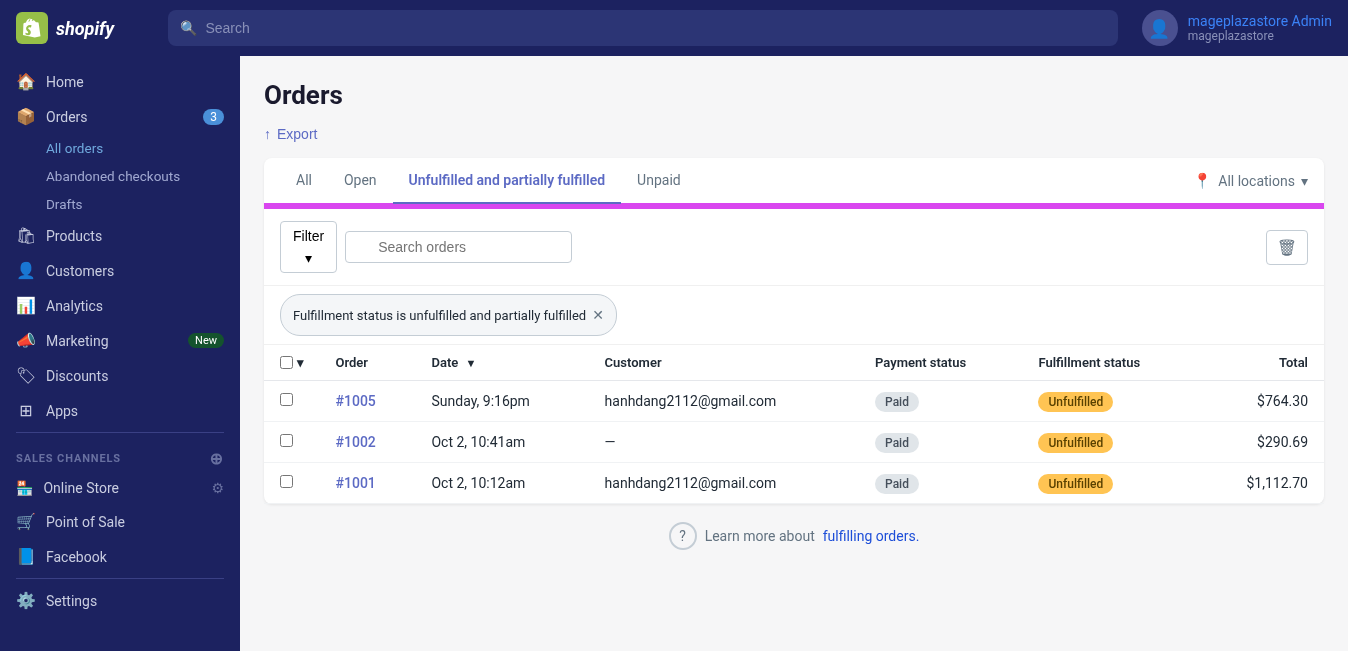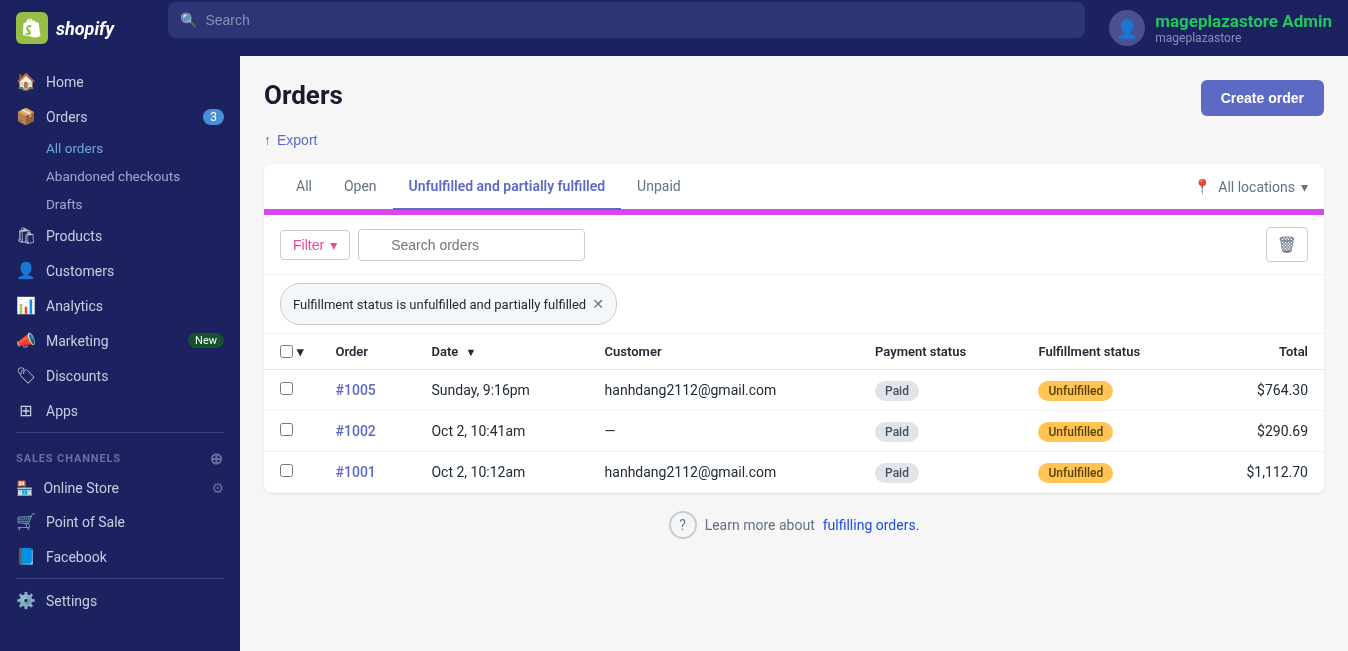--- a/index.html
+++ b/index.html
@@ -3,21 +3,22 @@
   <meta charset="utf-8">
   <style>
     * { box-sizing: border-box; margin: 0; padding: 0; }
     body { font-family: -apple-system, BlinkMacSystemFont, 'Segoe UI', Roboto, sans-serif; font-size: 14px; background: #f6f6f7; display: flex; flex-direction: column; height: 651px; overflow: hidden; }
 
     
     .top-nav {
       background: #1c2260;
       height: 56px;
       display: flex;
-      padding: 2px 16px;
+      align-items: center;
+      padding: 16px 16px;
       gap: 12px;
       flex-shrink: 0;
     }
     .logo-area {
       display: flex;
       align-items: center;
       gap: 8px;
       color: white;
       font-size: 18px;
       font-weight: 700;
@@ -68,21 +69,21 @@
       height: 36px;
       border-radius: 50%;
       background: #4a5090;
       display: flex;
       align-items: center;
       justify-content: center;
       color: #c0c5e0;
       font-size: 18px;
     }
     .user-info { display: flex; flex-direction: column; }
-    .user-name { font-size: 17px; font-weight: 700; color: #22c55e; }
+    .user-name { font-size: 14px; font-weight: 400; color: #3b82f6; }
     .user-store { font-size: 12px; color: #8990b8; }
 
     
     .layout { display: flex; flex: 1; overflow: hidden; }
 
     
     .sidebar {
       width: 240px;
       background: #1c2260;
       padding: 8px 0;
@@ -238,21 +239,22 @@
     .filter-btn {
       display: flex;
       align-items: center;
       gap: 6px;
       border: 1px solid #c4cdd5;
       background: white;
       border-radius: 4px;
       padding: 6px 12px;
       font-size: 14px;
       cursor: pointer;
-      color: #ec4899;
+      color: #000000;
+      flex-direction: column;
     }
     .search-orders-input {
       flex: 1;
       border: 1px solid #c4cdd5;
       border-radius: 4px;
       padding: 7px 12px 7px 32px;
       font-size: 14px;
       outline: none;
       color: #637381;
       position: relative;
@@ -466,21 +468,20 @@
       <span class="icon">⚙️</span>
       <span>Settings</span>
     </div>
   </aside>
 
   <main class="main">
     <div class="page-header">
       <div>
         <h1 class="page-title">Orders</h1>
       </div>
-      <button class="create-order-btn">Create order</button>
     </div>
 
     <button class="export-btn">
       <span>↑</span>
       <span>Export</span>
     </button>
 
     <div class="card">
 
       <div class="tabs-bar">

